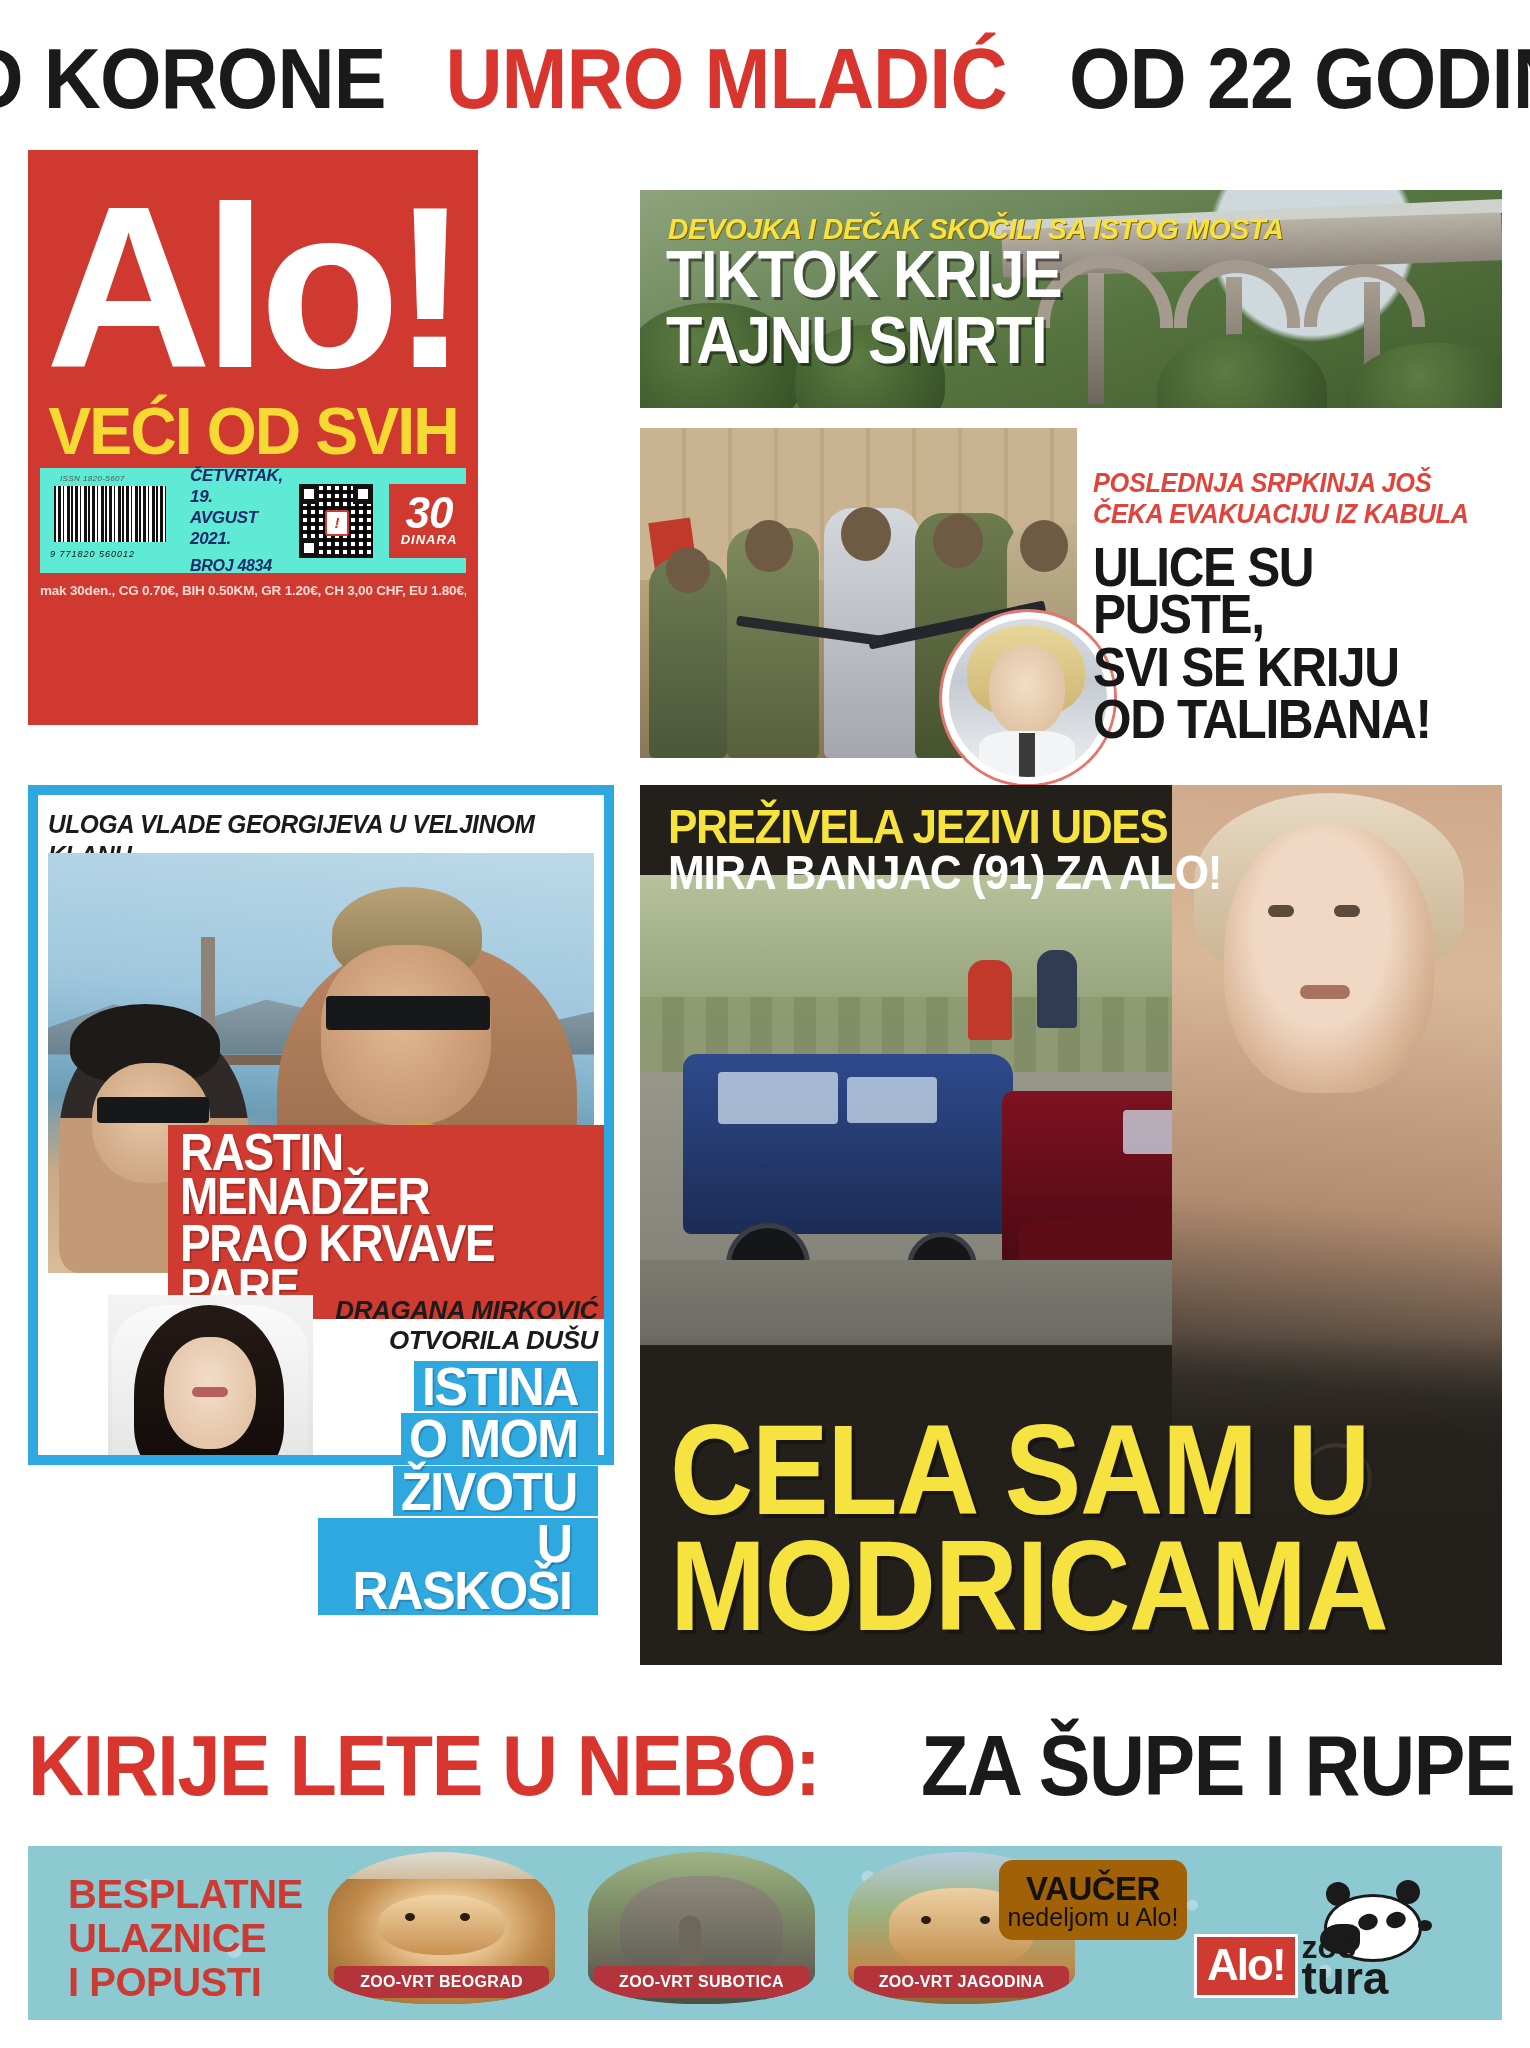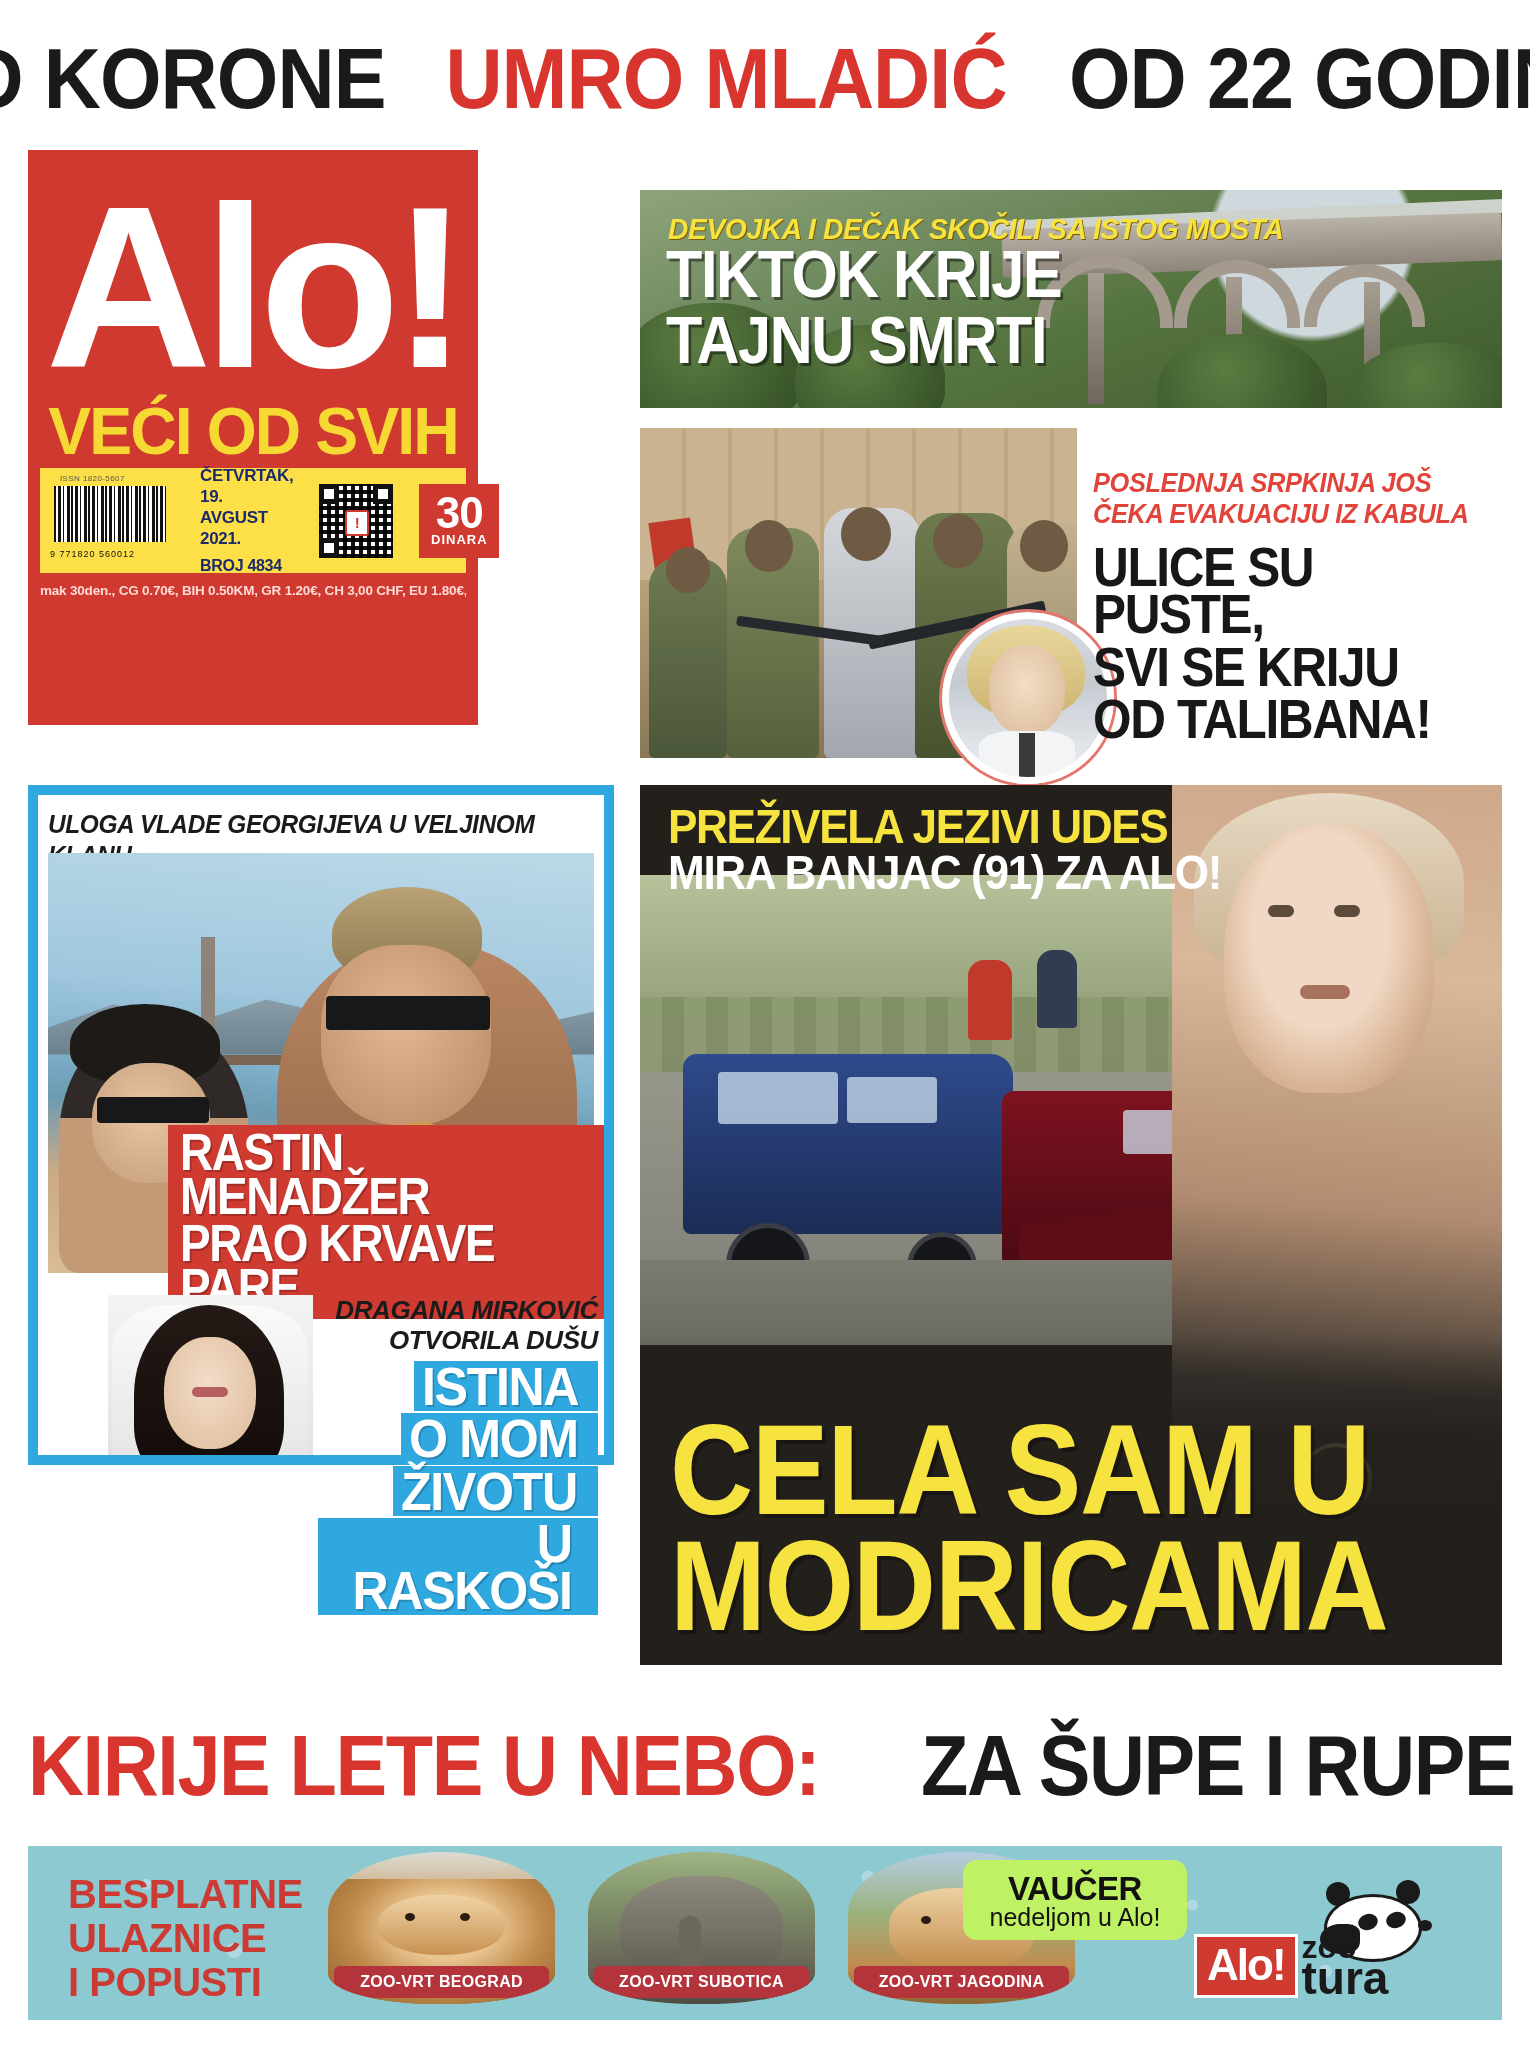--- a/index.html
+++ b/index.html
@@ -18,22 +18,22 @@
 
   
   .masthead{position:absolute;left:28px;top:150px;width:450px;height:575px;
     background:#d0392f;box-sizing:border-box;}
   .logo-alo{position:absolute;left:0;right:0;top:38px;text-align:center;
     color:#fff;font-weight:bold;font-size:230px;line-height:200px;letter-spacing:-8px;
     font-family:"Liberation Sans",sans-serif;}
   .logo-sub{position:absolute;left:0;right:0;top:250px;text-align:center;
     color:#f7d933;font-weight:bold;font-size:67px;line-height:62px;letter-spacing:-2px;
     transform:scaleX(.96);}
-  .strap{position:absolute;left:12px;right:12px;top:318px;height:105px;background:#fde047;
-    display:flex;align-items:center;padding:6px 8px;box-sizing:border-box;gap:26px;}
+  .strap{position:absolute;left:12px;right:12px;top:318px;height:105px;background:#5eead4;
+    display:flex;align-items:center;padding:6px 8px;box-sizing:border-box;gap:16px;font-style:italic;}
   .barcode{width:122px;height:74px;position:relative;flex:0 0 auto;}
   .barcode .issn{position:absolute;top:-10px;left:12px;font-size:8px;color:#555;letter-spacing:.4px;}
   .bars{position:absolute;top:2px;left:6px;width:112px;height:56px;
     background:repeating-linear-gradient(90deg,#111 0 2px,#fff 2px 4px,#111 4px 7px,#fff 7px 9px,#111 9px 10px,#fff 10px 13px,#111 13px 16px,#fff 16px 17px);}
   .barnum{position:absolute;bottom:-1px;left:2px;font-size:9px;color:#111;letter-spacing:1px;}
   .dateblk{flex:1 1 auto;padding-left:4px;}
   .dateblk div{color:#1c2a6b;font-weight:bold;font-size:17px;line-height:21px;letter-spacing:-.3px;}
   .dateblk .broj{margin-top:6px;font-size:16px;}
   .qr{width:74px;height:74px;flex:0 0 auto;position:relative;
     background:
@@ -150,21 +150,21 @@
       radial-gradient(circle at 88% 72%,#fff 0 6px,transparent 7px);}
   .zoo-title{position:absolute;left:40px;top:26px;color:#cc3b33;font-weight:bold;
     font-size:40px;line-height:44px;letter-spacing:-.5px;}
   .zcard{position:absolute;top:6px;width:215px;height:152px;border-radius:50% 50% 48% 48%/40% 40% 20% 20%;overflow:hidden;padding-left:12px;}
   .zcard .zlabel{position:absolute;left:6px;right:6px;bottom:6px;background:#b4343c;color:#fff;
     font-weight:bold;font-size:16px;letter-spacing:.3px;text-align:center;padding:7px 0;border-radius:6px;
     font-family:"Liberation Sans Narrow","Liberation Sans",sans-serif;}
   .z1{background:linear-gradient(180deg,#dcdcd4 0%,#c9a06a 35%,#b07e3f 70%,#8d6330 100%);}
   .z2{background:linear-gradient(180deg,#9fb486 0%,#7e8f67 35%,#6c6a5b 70%,#4f4c42 100%);}
   .z3{background:linear-gradient(180deg,#b7cde0 0%,#9ab27e 40%,#c08b4e 75%,#8c6634 100%);}
-  .vaucer{position:absolute;right:315px;top:14px;width:224px;height:80px;background:#bef264;
+  .vaucer{position:absolute;right:315px;top:14px;width:188px;height:80px;background:#a16207;
     border-radius:14px;display:flex;flex-direction:column;align-items:center;justify-content:center;}
   .vaucer .v1{font-size:33px;font-weight:bold;color:#14120f;line-height:34px;letter-spacing:-.5px;}
   .vaucer .v2{font-size:25px;color:#14120f;line-height:22px;}
   .zoologo{position:absolute;right:48px;top:34px;width:260px;height:118px;}
   .panda{position:absolute;right:12px;top:0;width:128px;height:86px;}
   .panda .pbody{position:absolute;left:10px;top:14px;width:92px;height:62px;background:#fff;border-radius:50%;border:3px solid #1a1a1a;}
   .panda .pear{position:absolute;width:24px;height:24px;background:#1a1a1a;border-radius:50%;}
   .panda .peye{position:absolute;width:20px;height:16px;background:#1a1a1a;border-radius:50%;transform:rotate(-18deg);}
   .panda .pnose{position:absolute;right:10px;top:40px;width:14px;height:11px;background:#1a1a1a;border-radius:50%;}
   .panda .parm{position:absolute;left:6px;top:44px;width:40px;height:30px;background:#1a1a1a;border-radius:50% 30% 40% 50%;}

